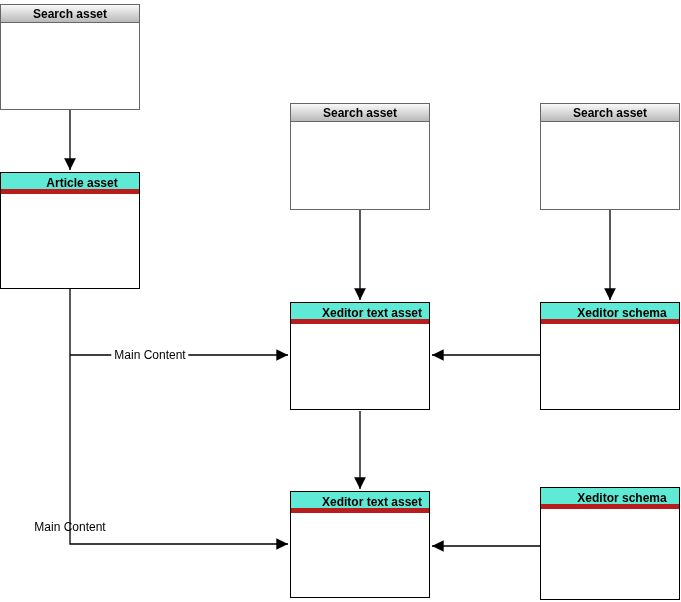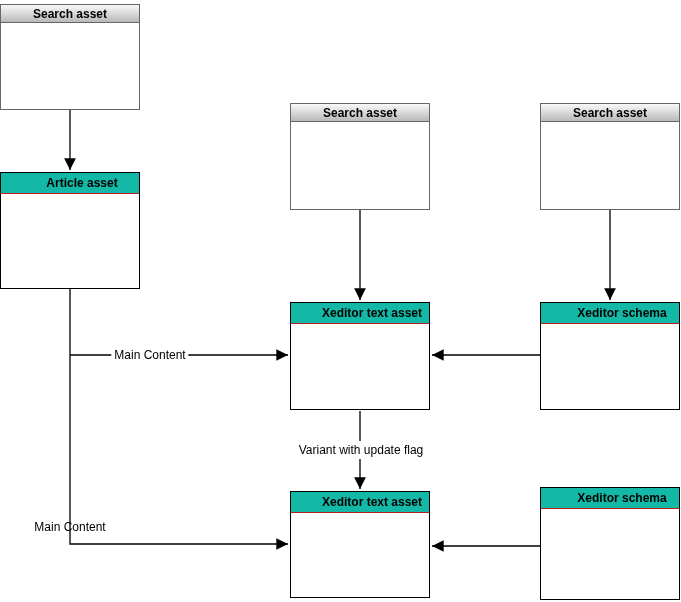--- a/index.html
+++ b/index.html
@@ -45,22 +45,22 @@
   }
   .box.gradient .box-header {
     height: 18px;
     line-height: 18px;
     background: linear-gradient(180deg, #f9f9f9 0%, #b9b9b9 100%);
     border-bottom: 1px solid #666666;
   }
   .box.plain .box-header {
     height: 21px;
     line-height: 21px;
-    background: #14b8a6;
-    border-bottom: 1px solid #b91c1c;
+    background: #5eead4;
+    border-bottom: 5px solid #b91c1c;
     padding-left: 24px;
   }
   .box-body {
     width: 100%;
   }
   .edge-label {
     position: absolute;
     z-index: 3;
     transform: translate(-50%, -50%);
     font-size: 12px;
@@ -129,17 +129,16 @@
     <div class="box-body"></div>
   </div>
 
   <div class="box plain" style="left:540px; top:487px; width:140px; height:113px;">
     <div class="box-header">Xeditor schema</div>
     <div class="box-body"></div>
   </div>
 
   <div class="edge-label bg" style="left:150px; top:355px;">Main Content</div>
 
-  <div class="edge-label bg" style="left:361px; top:450px;">Variant with update flag</div>
 
   <div class="edge-label" style="left:70px; top:527px;">Main Content</div>
 
 </div>
 
 </body></html>

